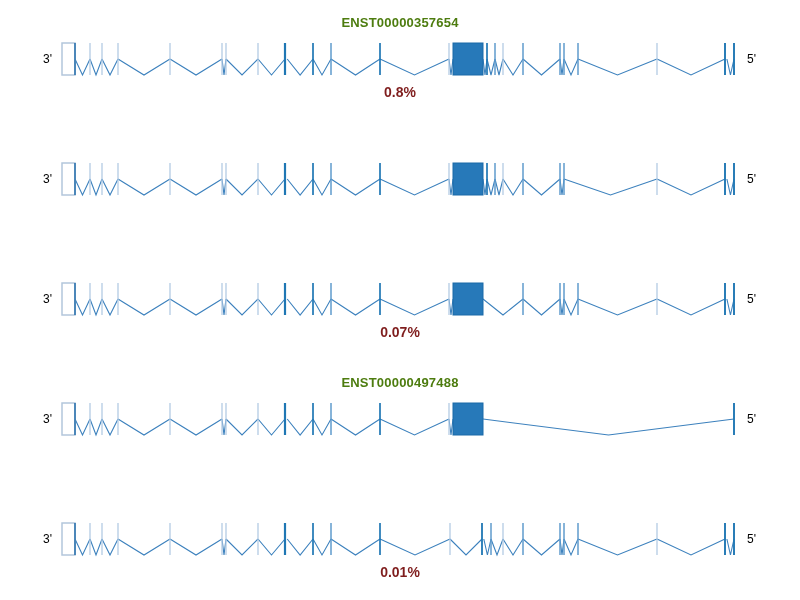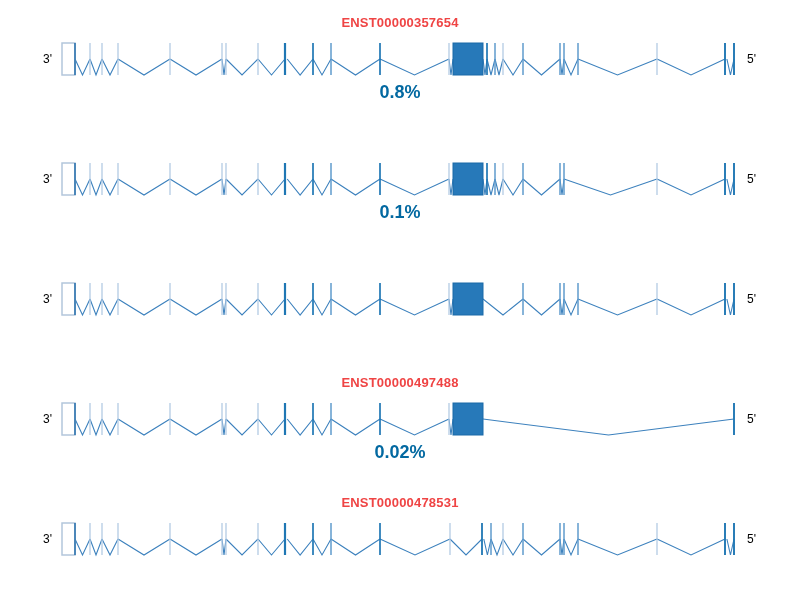--- a/index.html
+++ b/index.html
@@ -25,34 +25,34 @@
   .track .title {
     position: absolute;
     top: 15px;
     left: 0;
     width: 100%;
     height: 16px;
     line-height: 16px;
     text-align: center;
     font-size: 13px;
     font-weight: bold;
-    color: #ef4444;
+    color: #4d7c0f;
     letter-spacing: 0.2px;
   }
   .track .pct {
     position: absolute;
     top: 84px;
     left: 0;
     width: 100%;
     height: 16px;
     line-height: 16px;
     text-align: center;
-    font-size: 18px;
+    font-size: 14px;
     font-weight: bold;
-    color: #0369a1;
+    color: #7f1d1d;
   }
   .track svg.diagram {
     position: absolute;
     left: 0;
     top: 0;
     display: block;
   }
   .endlabel {
     font-family: "Liberation Sans", sans-serif;
     font-size: 12px;
@@ -169,21 +169,20 @@
             <line x1="495" y1="43" x2="495" y2="75" stroke="#5f9bcd" stroke-width="1.5"></line>
             <line x1="503" y1="43" x2="503" y2="75" stroke="#b3cbe3" stroke-width="1.3"></line>
             <line x1="523" y1="43" x2="523" y2="75" stroke="#5f9bcd" stroke-width="1.5"></line>
             <line x1="560" y1="43" x2="560" y2="75" stroke="#5f9bcd" stroke-width="1.5"></line>
             <line x1="564" y1="43" x2="564" y2="75" stroke="#5f9bcd" stroke-width="1.5"></line>
             <line x1="657" y1="43" x2="657" y2="75" stroke="#b3cbe3" stroke-width="1.3"></line>
             <line x1="725" y1="43" x2="725" y2="75" stroke="#1f77b4" stroke-width="1.9"></line>
             <line x1="734" y1="43" x2="734" y2="75" stroke="#1f77b4" stroke-width="1.9"></line>
           </g>
     </svg>
-    <div class="pct">0.1%</div>
   </div>
 
   <div class="track">
     <svg class="diagram" width="800" height="120" viewBox="0 0 800 120">
       <text class="endlabel" x="52" y="63" text-anchor="end">3'</text>
       <text class="endlabel" x="747" y="63" text-anchor="start">5'</text>
       <g class="shapes">
             <path d="M 75 59 L 82.5 75 L 90 59" fill="none" stroke="#3c81bd" stroke-width="1.1" stroke-linejoin="miter"></path>
             <path d="M 90 59 L 96 75 L 102 59" fill="none" stroke="#3c81bd" stroke-width="1.1" stroke-linejoin="miter"></path>
             <path d="M 102 59 L 110 75 L 118 59" fill="none" stroke="#3c81bd" stroke-width="1.1" stroke-linejoin="miter"></path>
@@ -221,20 +220,21 @@
             <rect x="453" y="43" width="30" height="32" fill="#2779b9" stroke="#1b6aa8" stroke-width="1"></rect>
             <line x1="523" y1="43" x2="523" y2="75" stroke="#5f9bcd" stroke-width="1.5"></line>
             <line x1="560" y1="43" x2="560" y2="75" stroke="#5f9bcd" stroke-width="1.5"></line>
             <line x1="564" y1="43" x2="564" y2="75" stroke="#5f9bcd" stroke-width="1.5"></line>
             <line x1="578" y1="43" x2="578" y2="75" stroke="#5f9bcd" stroke-width="1.5"></line>
             <line x1="657" y1="43" x2="657" y2="75" stroke="#b3cbe3" stroke-width="1.3"></line>
             <line x1="725" y1="43" x2="725" y2="75" stroke="#1f77b4" stroke-width="1.9"></line>
             <line x1="734" y1="43" x2="734" y2="75" stroke="#1f77b4" stroke-width="1.9"></line>
           </g>
     </svg>
+    <div class="pct">0.07%</div>
   </div>
 
   <div class="track">
     <div class="title">ENST00000497488</div>
     <svg class="diagram" width="800" height="120" viewBox="0 0 800 120">
       <text class="endlabel" x="52" y="63" text-anchor="end">3'</text>
       <text class="endlabel" x="747" y="63" text-anchor="start">5'</text>
       <g class="shapes">
             <path d="M 75 59 L 82.5 75 L 90 59" fill="none" stroke="#3c81bd" stroke-width="1.1" stroke-linejoin="miter"></path>
             <path d="M 90 59 L 96 75 L 102 59" fill="none" stroke="#3c81bd" stroke-width="1.1" stroke-linejoin="miter"></path>
@@ -261,25 +261,23 @@
             <line x1="258" y1="43" x2="258" y2="75" stroke="#b3cbe3" stroke-width="1.3"></line>
             <line x1="285" y1="43" x2="285" y2="75" stroke="#1f77b4" stroke-width="2.2"></line>
             <line x1="313" y1="43" x2="313" y2="75" stroke="#1f77b4" stroke-width="1.7"></line>
             <line x1="331" y1="43" x2="331" y2="75" stroke="#5f9bcd" stroke-width="1.5"></line>
             <line x1="380" y1="43" x2="380" y2="75" stroke="#1f77b4" stroke-width="1.7"></line>
             <line x1="449" y1="43" x2="449" y2="75" stroke="#b3cbe3" stroke-width="1.3"></line>
             <rect x="453" y="43" width="30" height="32" fill="#2779b9" stroke="#1b6aa8" stroke-width="1"></rect>
             <line x1="734" y1="43" x2="734" y2="75" stroke="#1f77b4" stroke-width="1.9"></line>
           </g>
     </svg>
-    <div class="pct">0.02%</div>
-  </div>
-
-  <div class="track">
-    <div class="title">ENST00000478531</div>
+  </div>
+
+  <div class="track">
     <svg class="diagram" width="800" height="120" viewBox="0 0 800 120">
       <text class="endlabel" x="52" y="63" text-anchor="end">3'</text>
       <text class="endlabel" x="747" y="63" text-anchor="start">5'</text>
       <g class="shapes">
             <path d="M 75 59 L 82.5 75 L 90 59" fill="none" stroke="#3c81bd" stroke-width="1.1" stroke-linejoin="miter"></path>
             <path d="M 90 59 L 96 75 L 102 59" fill="none" stroke="#3c81bd" stroke-width="1.1" stroke-linejoin="miter"></path>
             <path d="M 102 59 L 110 75 L 118 59" fill="none" stroke="#3c81bd" stroke-width="1.1" stroke-linejoin="miter"></path>
             <path d="M 118 59 L 144 75 L 170 59" fill="none" stroke="#3c81bd" stroke-width="1.1" stroke-linejoin="miter"></path>
             <path d="M 170 59 L 196 75 L 222 59" fill="none" stroke="#3c81bd" stroke-width="1.1" stroke-linejoin="miter"></path>
             <path d="M 222 59 L 224 75 L 226 59" fill="none" stroke="#3c81bd" stroke-width="1.1" stroke-linejoin="miter"></path>
@@ -318,15 +316,16 @@
             <line x1="503" y1="43" x2="503" y2="75" stroke="#b3cbe3" stroke-width="1.3"></line>
             <line x1="523" y1="43" x2="523" y2="75" stroke="#5f9bcd" stroke-width="1.5"></line>
             <line x1="560" y1="43" x2="560" y2="75" stroke="#5f9bcd" stroke-width="1.5"></line>
             <line x1="564" y1="43" x2="564" y2="75" stroke="#5f9bcd" stroke-width="1.5"></line>
             <line x1="578" y1="43" x2="578" y2="75" stroke="#5f9bcd" stroke-width="1.5"></line>
             <line x1="657" y1="43" x2="657" y2="75" stroke="#b3cbe3" stroke-width="1.3"></line>
             <line x1="725" y1="43" x2="725" y2="75" stroke="#1f77b4" stroke-width="1.9"></line>
             <line x1="734" y1="43" x2="734" y2="75" stroke="#1f77b4" stroke-width="1.9"></line>
           </g>
     </svg>
+    <div class="pct">0.01%</div>
   </div>
 </div>
 </div>
 
 </body></html>

